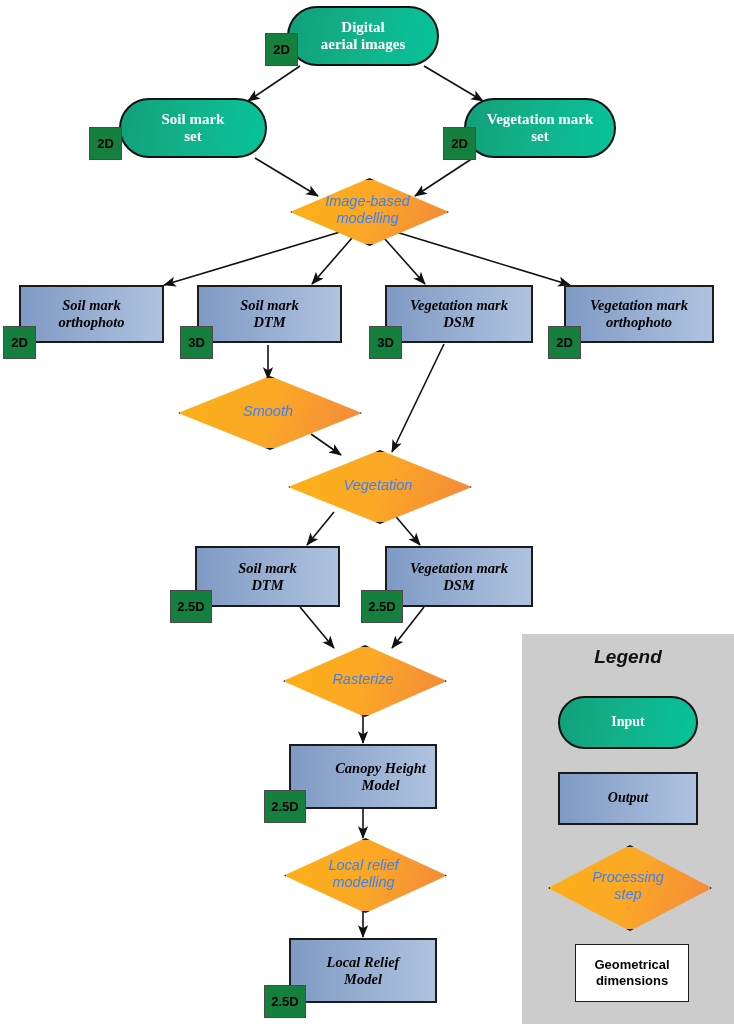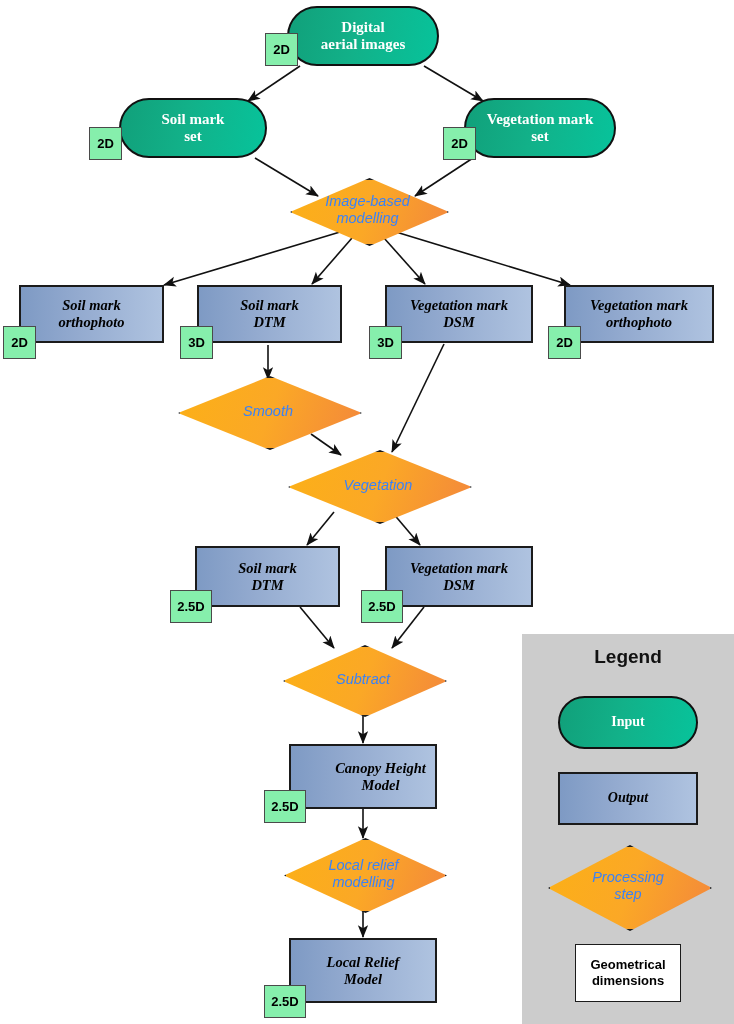--- a/index.html
+++ b/index.html
@@ -83,21 +83,21 @@
     font-style: italic;
     font-size: 14.5px;
     line-height: 1.15;
     color: #3b82f6;
     font-family: "Liberation Sans", sans-serif;
   }
   
   .dim-tag {
     position: absolute;
     box-sizing: border-box;
-    background: #86efac;
+    background: #15803d;
     border: 1.6px solid #4a4a4a;
     display: flex;
     align-items: center;
     justify-content: center;
     font-weight: bold;
     font-size: 13px;
     color: #000;
     z-index: 5;
   }
   
@@ -106,20 +106,21 @@
     background: #cccccc;
     z-index: 2;
   }
   #legend-title {
     position: absolute;
     width: 100%;
     text-align: center;
     font-weight: bold;
     font-size: 19px;
     color: #111;
+    font-style: italic;
   }
   .legend-geo {
     position: absolute;
     box-sizing: border-box;
     background: #ffffff;
     border: 1.8px solid #1b1b1b;
     display: flex;
     align-items: center;
     justify-content: center;
     text-align: center;
@@ -196,21 +197,21 @@
   <div class="proc-wrap" style="left:548px; top:845px; width:160px; height:82px;">
     <div class="proc-node diamond-shape"></div>
     <div class="diamond-label">
       <div>
         <span>Processing</span><br>
         <span>step</span>
       </div>
     </div>
   </div>
 
-  <div class="legend-geo" style="left:575px; top:944px; width:106px; height:58px;">
+  <div class="legend-geo" style="left:575px; top:944px; width:114px; height:58px;">
     <div>
       <span>Geometrical</span><br>
       <span>dimensions</span>
     </div>
   </div>
 
   <div class="node input-node" style="left:287px; top:6px; width:152px; height:60px;">
     <div>
       <span>Digital</span><br>
       <span>aerial images</span>
@@ -315,21 +316,21 @@
       <span>Vegetation mark</span><br>
       <span>DSM</span>
     </div>
   </div>
   <div class="dim-tag" style="left:361px; top:590px; width:42px; height:33px;">
     <span>2.5D</span>
   </div>
 
   <div class="proc-wrap" style="left:283px; top:645px; width:160px; height:68px;">
     <div class="proc-node diamond-shape"></div>
-    <div class="diamond-label">Subtract</div>
+    <div class="diamond-label">Rasterize</div>
   </div>
 
   <div class="node output-node" style="left:289px; top:744px; width:148px; height:65px;padding-left:35px;">
     <div>
       <span>Canopy Height</span><br>
       <span>Model</span>
     </div>
   </div>
   <div class="dim-tag" style="left:264px; top:790px; width:42px; height:33px;">
     <span>2.5D</span>

